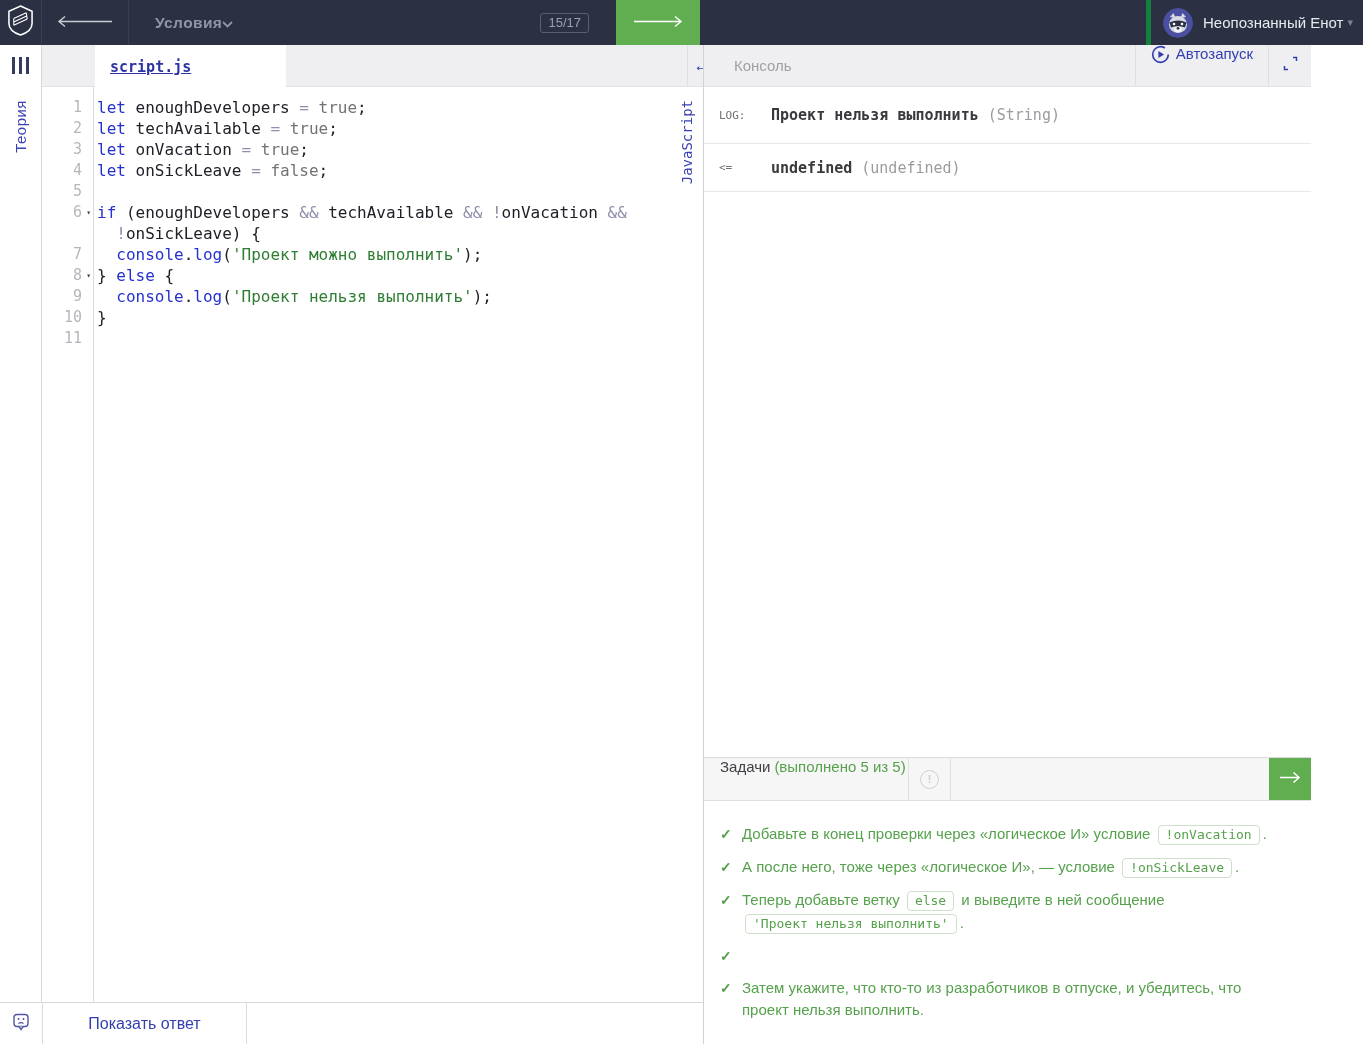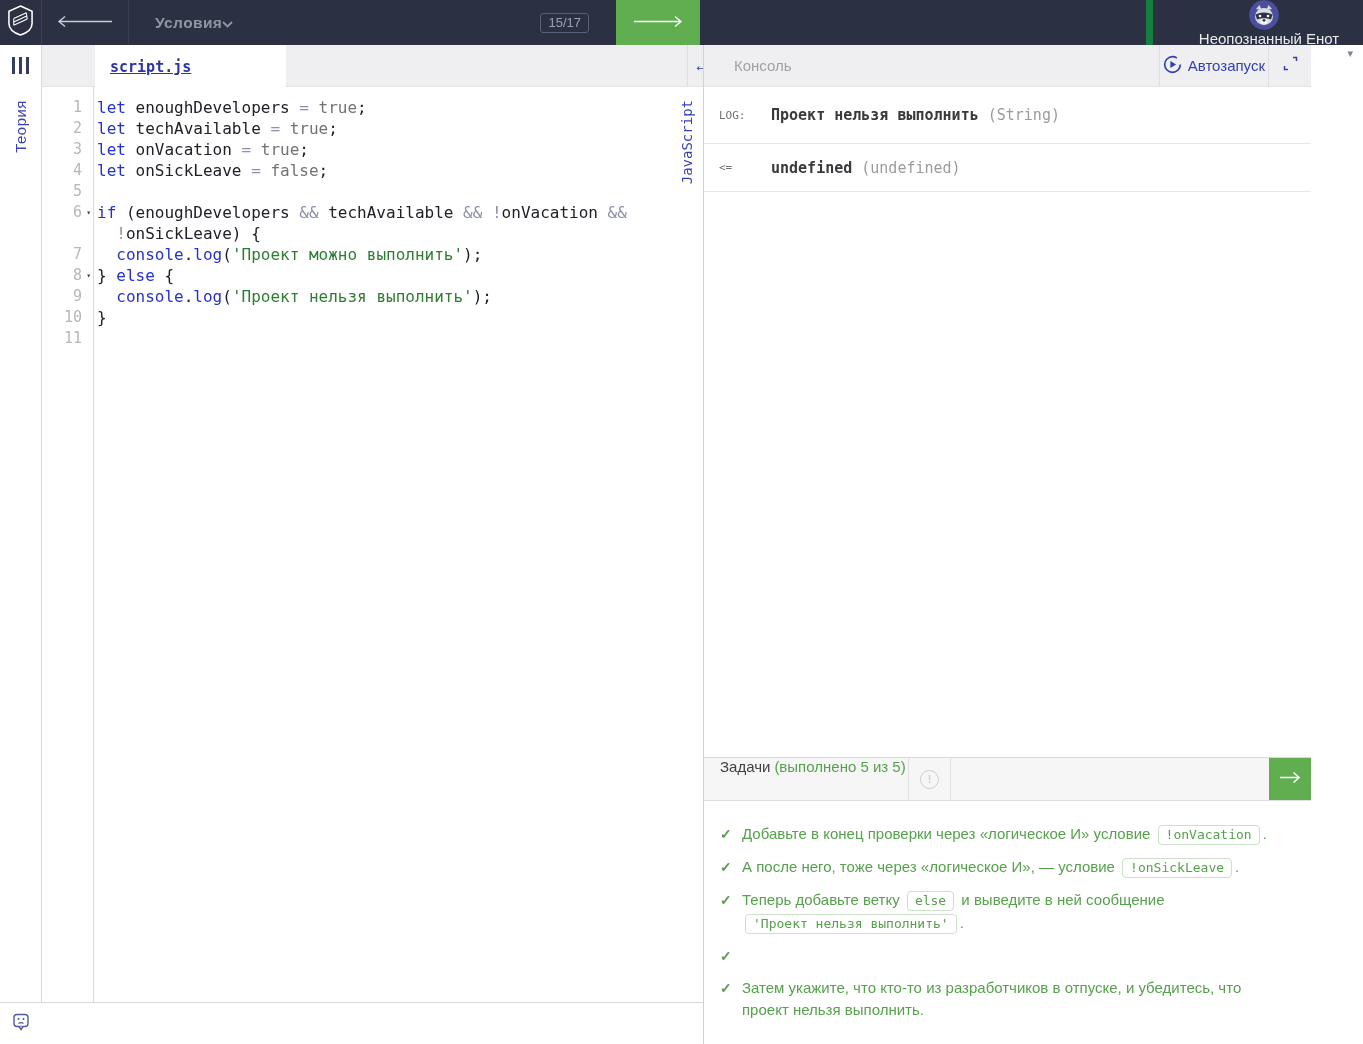--- a/index.html
+++ b/index.html
@@ -14,22 +14,22 @@
   .back-btn { width:87px; height:45px; border-right:1px solid #3a4053;
     display:flex; align-items:center; justify-content:center; cursor:pointer; }
   .course-title { margin-left:26px; display:flex; align-items:center; gap:0;
     color:#8f95a3; font-size:15.5px; font-weight:bold; letter-spacing:.4px; cursor:pointer; }
   .nav-spacer { flex:1; }
   .progress-badge { border:1px solid #596075; color:#9ba1af; border-radius:3px;
     font-size:13px; padding:1px 7px 2px; margin-right:27px; }
   .next-btn { width:84px; height:45px; margin-right:663px; background:#61ae50;
     display:flex; align-items:center; justify-content:center; cursor:pointer; }
   .user-box { position:absolute; right:0; top:0; width:217px; height:45px;
-    border-left:7px solid #15803d; display:flex; align-items:center;
-    padding-left:12px; cursor:pointer;flex-direction:column; }
+    border-left:5px solid #15803d; display:flex; align-items:center;
+    padding-left:12px; cursor:pointer; }
   .avatar { width:30px; height:30px; border-radius:50%; overflow:hidden; flex:none; }
   .user-name { color:#e9eaee; font-size:15px; margin-left:10px; }
   .user-chevron { margin-left:auto; margin-right:10px; color:#7c8292; font-size:11px; }
 
   
   .sidebar { position:absolute; left:0; top:45px; width:42px; height:999px;
     background:#fff; border-right:1px solid #d9d9db; }
   .hamburger { display:flex; gap:4px; width:17px; margin:12px auto 0; cursor:pointer; }
   .hamburger i { display:block; width:3px; height:17px; background:#363c5e; }
   .theory-label { display:block; writing-mode:vertical-rl; transform:rotate(180deg);
@@ -67,21 +67,21 @@
     writing-mode:vertical-rl; transform:rotate(180deg);
     font-family:"DejaVu Sans Mono", monospace; font-size:14px; color:#3a41b5; }
 
   
   .console { position:absolute; left:703px; top:45px; width:608px; height:999px;
     border-left:1px solid #d2d2d4; background:#fff; display:flex; flex-direction:column; }
   .console-header { height:42px; flex:none; background:#efeff1;
     border-bottom:1px solid #e3e3e5; display:flex; align-items:center; }
   .console-title { margin-left:30px; color:#9fa1a6; font-size:15px; }
   .autorun-btn { margin-left:auto; height:100%; border-left:1px solid #dfdfe1;
-    display:flex; align-items:center; gap:6px; padding:0 3px; color:#333fae;
+    display:flex; gap:6px; padding:0 15px; color:#333fae;
     font-size:15px; cursor:pointer; }
   .expand-btn { width:43px; height:100%; border-left:1px solid #dfdfe1;
     display:flex; align-items:center; justify-content:center; cursor:pointer; }
   .console-out { height:670px; flex:none; overflow:hidden; }
   .console-entry { display:flex; align-items:center; border-bottom:1px solid #e8e8e8;
     font-family:"DejaVu Sans Mono", monospace; height:48px; }
   .console-entry:first-child { height:57px; }
   .entry-badge { width:44px; margin-left:15px; font-size:11px; color:#6f6f73; flex:none; }
   .entry-text { font-size:15px; font-weight:bold; color:#3a3a3e;margin-left:8px; }
   .entry-type { font-size:15px; color:#9b9b9f; margin-left:9px; }
@@ -306,13 +306,14 @@
     <span>
       <svg width="20" height="20" viewBox="0 0 20 20" fill="none">
         <rect x="3" y="2.5" width="14" height="12" rx="3" stroke="#5157a3" stroke-width="1.4"></rect>
         <path d="M8 14.5 L10 17.5 L12 14.5" fill="#fff" stroke="#5157a3" stroke-width="1.4"></path>
         <circle cx="7.5" cy="7" r="1" fill="#5157a3"></circle>
         <circle cx="12.5" cy="7" r="1" fill="#5157a3"></circle>
         <path d="M7.5 11.5 Q10 9.6 12.5 11.5" stroke="#5157a3" stroke-width="1.3"></path>
       </svg>
     </span>
   </div>
+  <div class="show-answer-btn">Показать ответ</div>
 </footer>
 
 </body></html>

